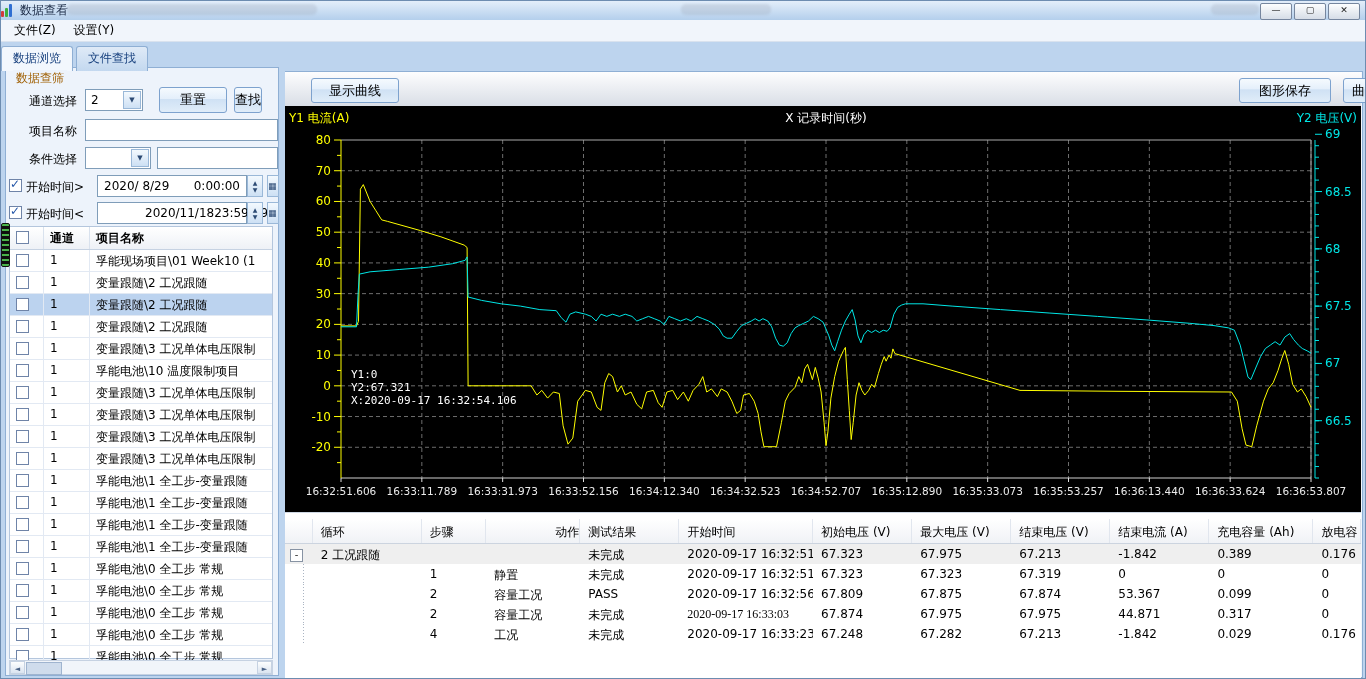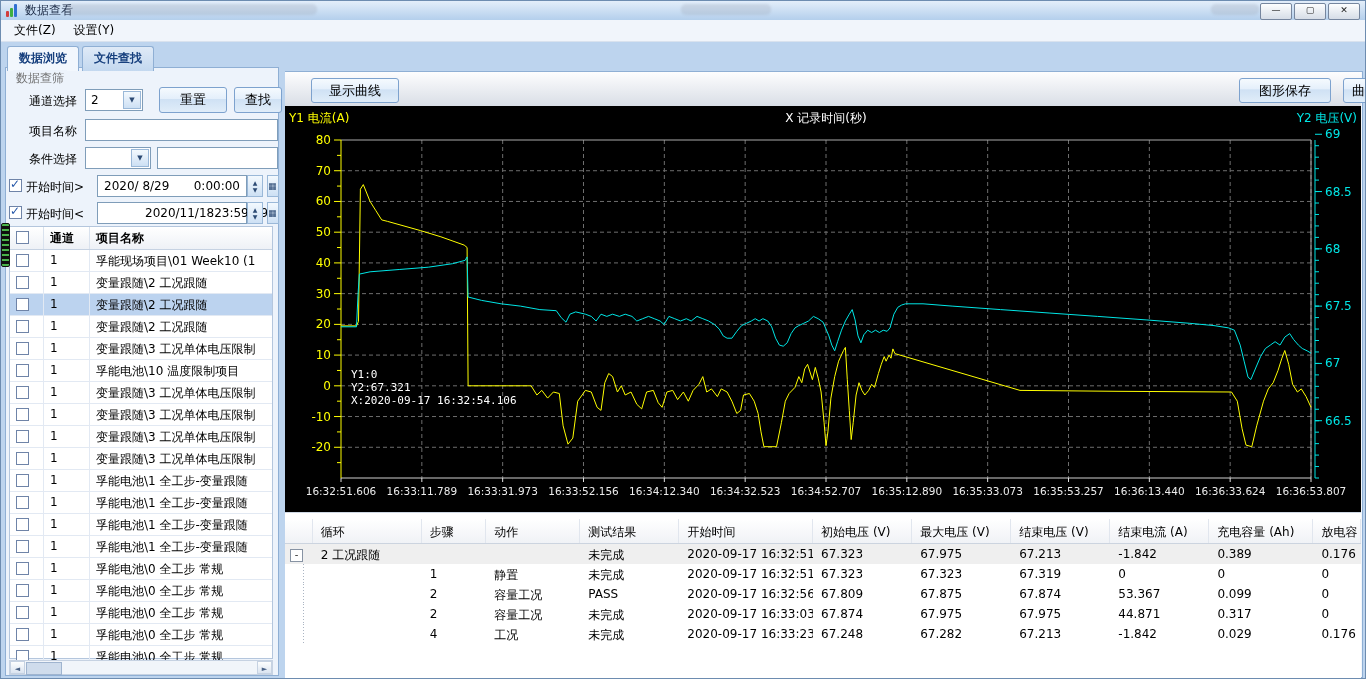--- a/index.html
+++ b/index.html
@@ -1,43 +1,43 @@
 <!DOCTYPE html>
 <html><head>
 <meta charset="utf-8">
 <style>
   html,body{margin:0;padding:0;background:#888;}
   #win{position:relative;width:1366px;height:679px;overflow:hidden;
        font-family:"DejaVu Sans","Liberation Sans",sans-serif;font-size:12px;color:#000;
        background:#bdd4ee;border:1px solid #6d8cb0;box-sizing:border-box;}
   
   .titlebar{position:absolute;left:0;top:0;right:0;height:19px;
-            background:linear-gradient(#e3eefa,#b4cfec);display:flex;align-items:center;padding-left:5px;text-align:center;}
+            background:linear-gradient(#e3eefa,#b4cfec);display:flex;align-items:center;text-align:center;}
   .app-icon{width:14px;height:13px;display:flex;align-items:flex-end;gap:1px;margin-right:5px;}
   .app-icon i{display:block;width:3px;border-radius:1px;}
   .app-icon .b1{height:6px;background:#d23c3c;}
   .app-icon .b2{height:9px;background:#3faf3f;}
   .app-icon .b3{height:13px;background:#2f6fd2;}
   .title-text{font-size:12px;color:#1b2a45;}
   .smudge{position:absolute;top:3px;height:11px;border-radius:5px;background:rgba(150,160,175,.25);filter:blur(1px);}
   .win-btns{position:absolute;right:5px;top:2px;display:flex;gap:2px;}
   .win-btn{width:30px;height:15px;border:1px solid #76869e;border-radius:2px;
            background:linear-gradient(#fdfefe,#d6dde7);font-size:9px;line-height:13px;text-align:center;color:#222;}
   
   .menubar{position:absolute;top:19px;left:0;right:0;height:21px;background:#f1f5fb;
            border-bottom:1px solid #d9e2ee;display:flex;align-items:center;padding-left:4px;}
   .menu-item{padding:2px 9px;}
   
-  .ltabs{position:absolute;left:6px;top:45px;display:flex;z-index:3;font-weight:bold;}
+  .ltabs{position:absolute;left:0;top:45px;display:flex;z-index:3;}
   .ltab{padding:3px 11px 4px;border:1px solid #8fafd4;border-bottom:none;margin-right:3px;
         border-radius:3px 3px 0 0;background:linear-gradient(#dfeaf7,#c3d8ef);color:#17407e;}
   .ltab.active{background:#f2f7fd;}
   .left-panel{position:absolute;left:4px;top:66px;width:274px;height:609px;background:#edf3fb;
               border:1px solid #8fafd4;box-sizing:border-box;}
-  .group-title{position:absolute;left:12px;top:69px;color:#737373;z-index:3;background:#edf3fb;padding:0 3px;}
+  .group-title{position:absolute;left:12px;top:69px;color:#a16207;z-index:3;background:#edf3fb;padding:0 3px;}
   .fl{position:absolute;white-space:nowrap;}
   .input{position:absolute;background:#fff;border:1px solid #7f9db9;height:22px;box-sizing:border-box;}
   .combo-arrow{position:absolute;right:1px;top:1px;bottom:1px;width:16px;
                background:linear-gradient(#f3f9fe,#cde0f4);border:1px solid #9ab8d8;
                display:flex;align-items:center;justify-content:center;font-size:7px;color:#2c4a74;}
   .btn{position:absolute;border:1px solid #7da2ce;border-radius:3px;text-align:center;
        background:linear-gradient(#f5fafe 0%,#e4effb 45%,#cfe1f4 46%,#e0edf9 100%);
        font-size:13px;color:#000;box-sizing:border-box;}
   .cb{width:13px;height:13px;border:1px solid #6f84a8;background:#fff;display:inline-block;
       box-sizing:border-box;position:relative;vertical-align:middle;}
@@ -123,21 +123,21 @@
 
   <div class="left-panel"></div>
   <div class="group-title">数据查筛</div>
 
   <span class="fl" style="left:28px;top:92px;">通道选择</span>
   <div class="input" style="left:84px;top:88px;width:58px;">
     <span style="padding-left:5px;line-height:20px;">2</span>
     <span class="combo-arrow">▼</span>
   </div>
   <div class="btn" style="left:158px;top:86px;width:68px;height:26px;line-height:24px;">重置</div>
-  <div class="btn" style="left:233px;top:86px;width:48px;height:26px;line-height:24px;">查找</div>
+  <div class="btn" style="left:233px;top:86px;width:28px;height:26px;line-height:24px;">查找</div>
 
   <span class="fl" style="left:28px;top:122px;">项目名称</span>
   <div class="input" style="left:84px;top:118px;width:193px;"><span style="padding-left:4px;line-height:20px;"></span></div>
 
   <span class="fl" style="left:28px;top:150px;">条件选择</span>
   <div class="input" style="left:84px;top:146px;width:66px;">
     <span class="combo-arrow">▼</span>
   </div>
   <div class="input" style="left:156px;top:146px;width:121px;"><span style="padding-left:4px;line-height:20px;"></span></div>
 
@@ -428,21 +428,21 @@
         <text x="541" y="16" text-anchor="middle" fill="#ffffff" font-size="12">X 记录时间(秒)</text>
         <text x="1072" y="16" text-anchor="end" fill="#00e6e6" font-size="12">Y2 电压(V)</text>
       </svg>
   </div>
 
   <div class="btable">
     <div class="bhead" id="bt-header">
         <div class="bhcell" style="width: 28px;"></div>
         <div class="bhcell" style="width: 110px;">循环</div>
         <div class="bhcell" style="width: 65px;">步骤</div>
-        <div class="bhcell" style="width: 95px;">动作</div>
+        <div class="bhcell" style="width: 95px; text-align: right;">动作</div>
         <div class="bhcell" style="width: 100px;">测试结果</div>
         <div class="bhcell" style="width: 135px;">开始时间</div>
         <div class="bhcell" style="width: 100px;">初始电压 (V)</div>
         <div class="bhcell" style="width: 100px;">最大电压 (V)</div>
         <div class="bhcell" style="width: 100px;">结束电压 (V)</div>
         <div class="bhcell" style="width: 100px;">结束电流 (A)</div>
         <div class="bhcell" style="width: 105px;">充电容量 (Ah)</div>
         <div class="bhcell" style="width: 48px;">放电容</div>
       </div>
     <div id="bt-rows">
@@ -487,21 +487,21 @@
           <div class="bcell" style="width: 100px;">53.367</div>
           <div class="bcell" style="width: 105px;">0.099</div>
           <div class="bcell" style="width: 48px;">0</div>
         </div>
         <div class="brow">
           <div class="bcell branch" style="width: 28px; padding-left: 0px;"></div>
           <div class="bcell" style="width: 110px;"></div>
           <div class="bcell" style="width: 65px;">2</div>
           <div class="bcell" style="width: 95px;">容量工况</div>
           <div class="bcell" style="width: 100px;">未完成</div>
-          <div class="bcell" style="width: 135px;">2020-09-17 16:33:03</div>
+          <div class="bcell" style="width: 135px; font-family: Liberation Serif, serif;">2020-09-17 16:33:03</div>
           <div class="bcell" style="width: 100px;">67.874</div>
           <div class="bcell" style="width: 100px;">67.975</div>
           <div class="bcell" style="width: 100px;">67.975</div>
           <div class="bcell" style="width: 100px;">44.871</div>
           <div class="bcell" style="width: 105px;">0.317</div>
           <div class="bcell" style="width: 48px;">0</div>
         </div>
         <div class="brow">
           <div class="bcell branch" style="width: 28px; padding-left: 0px;"></div>
           <div class="bcell" style="width: 110px;"></div>

